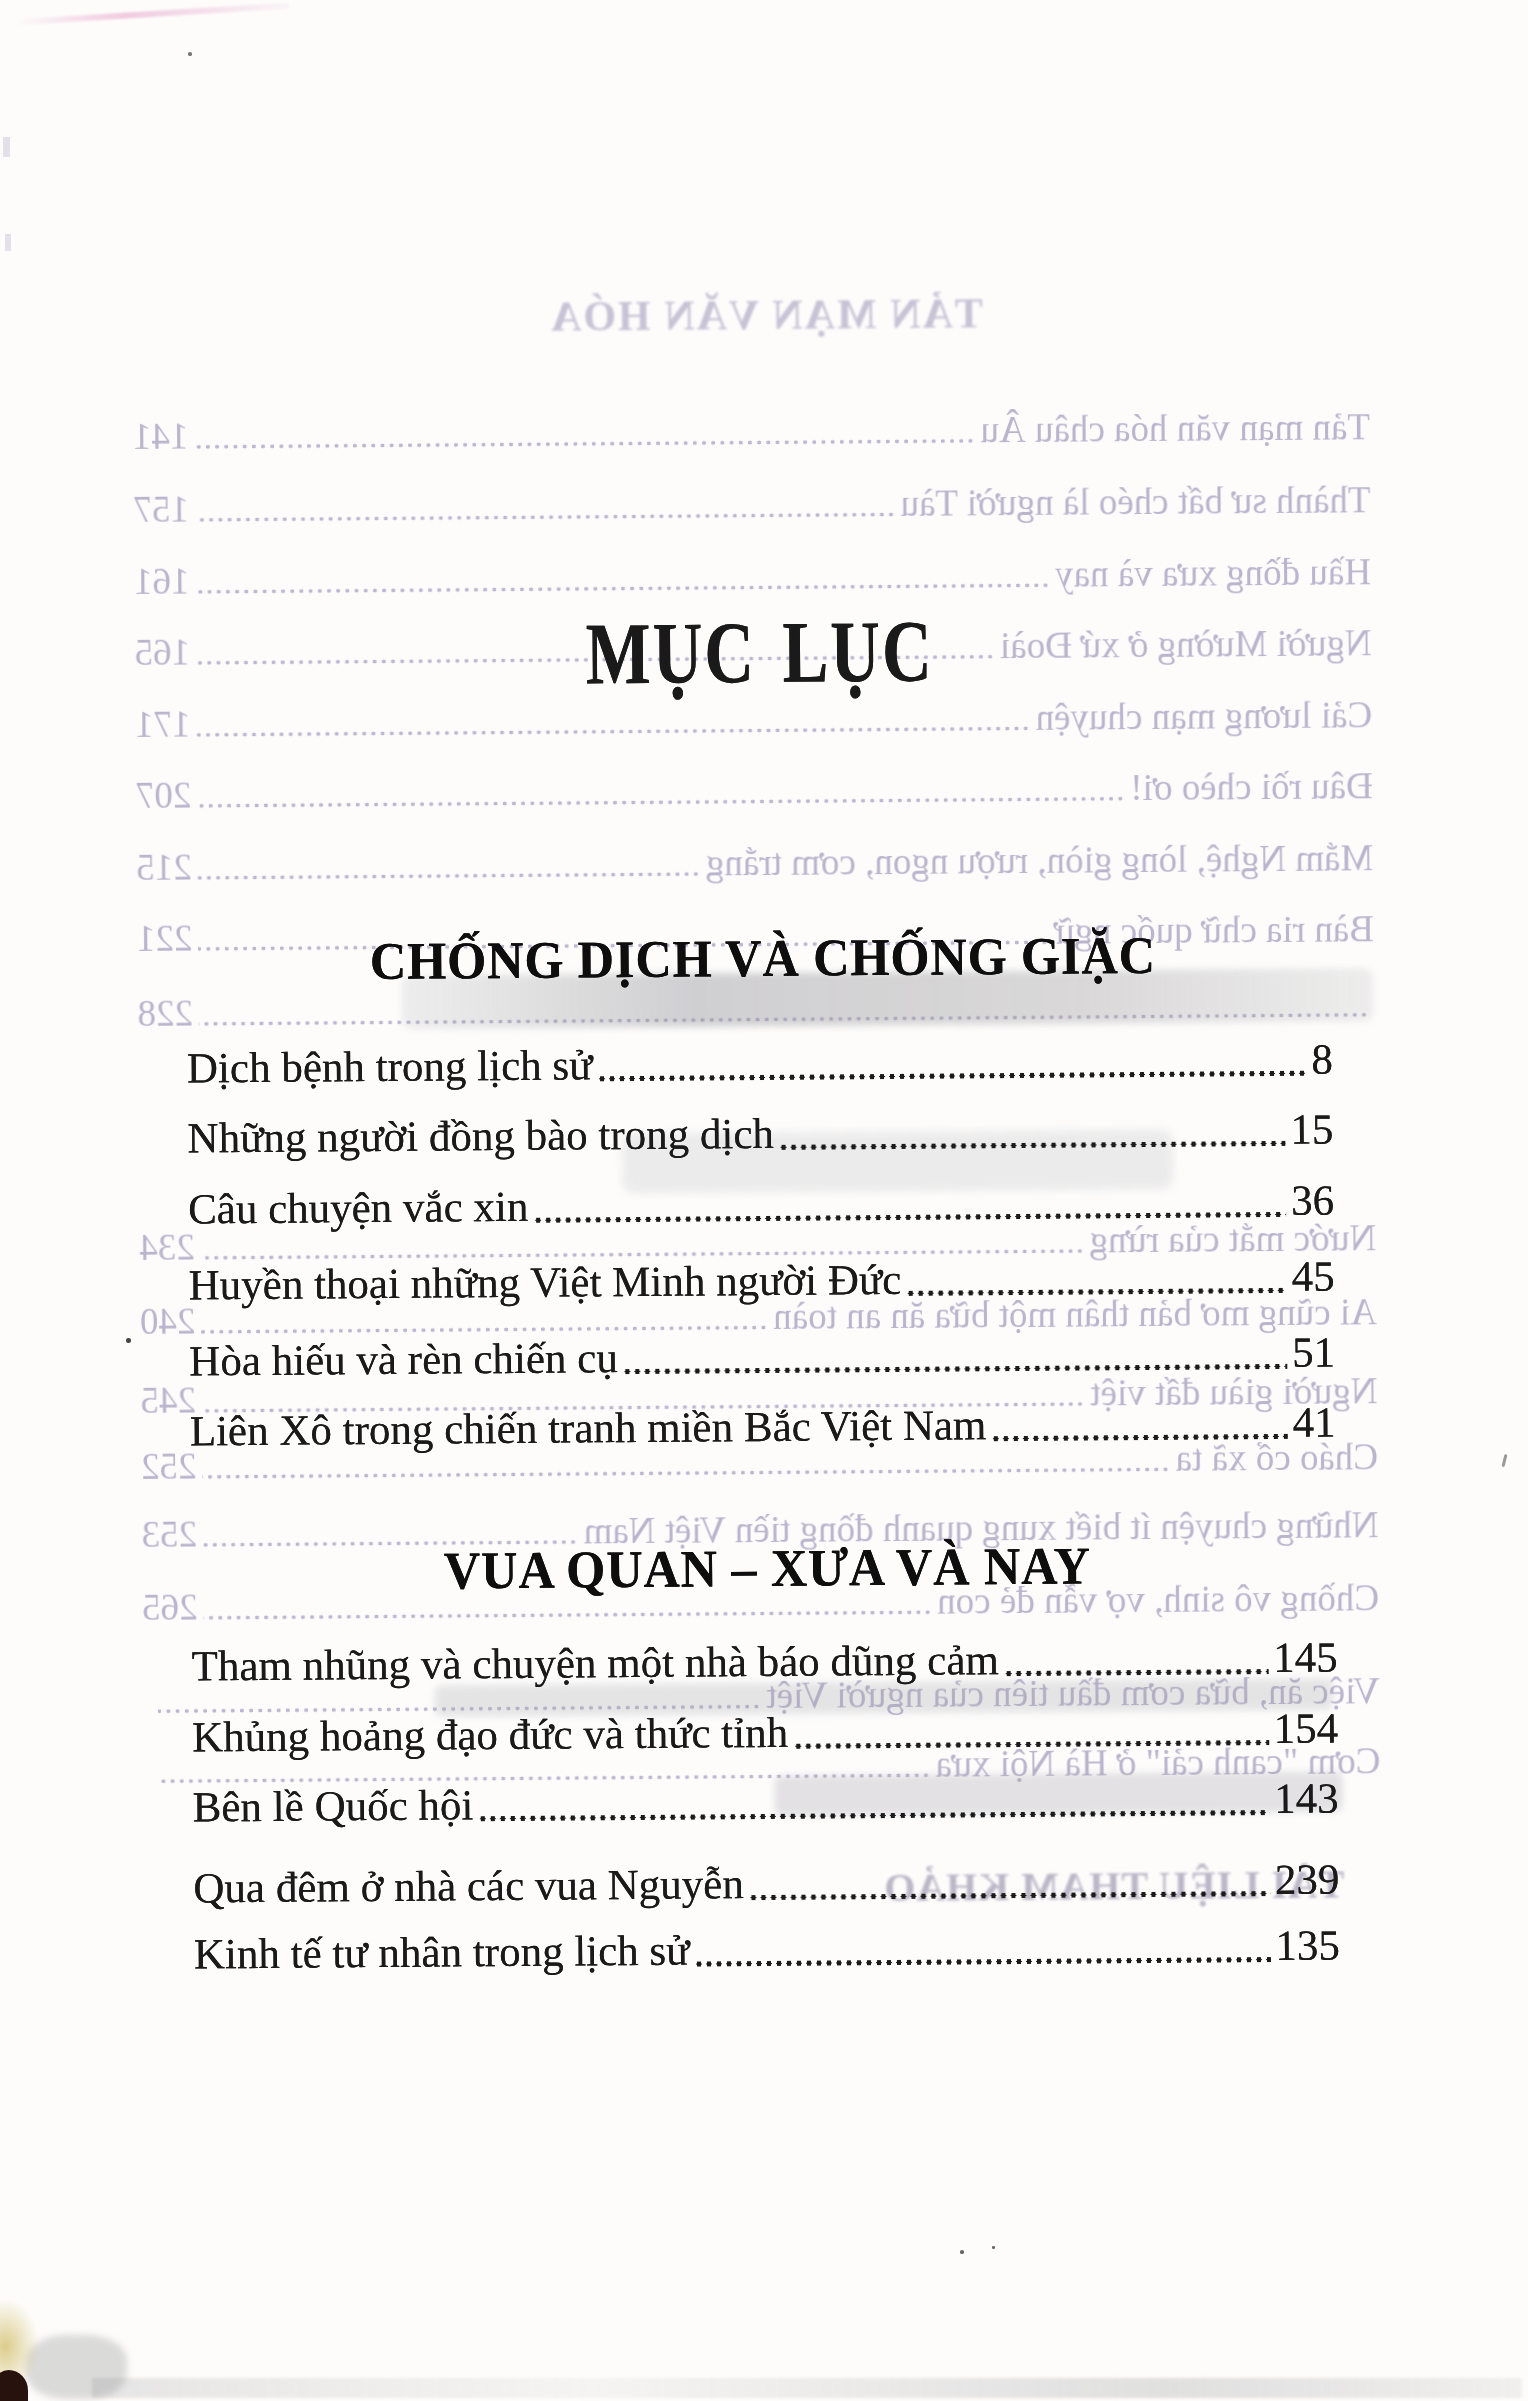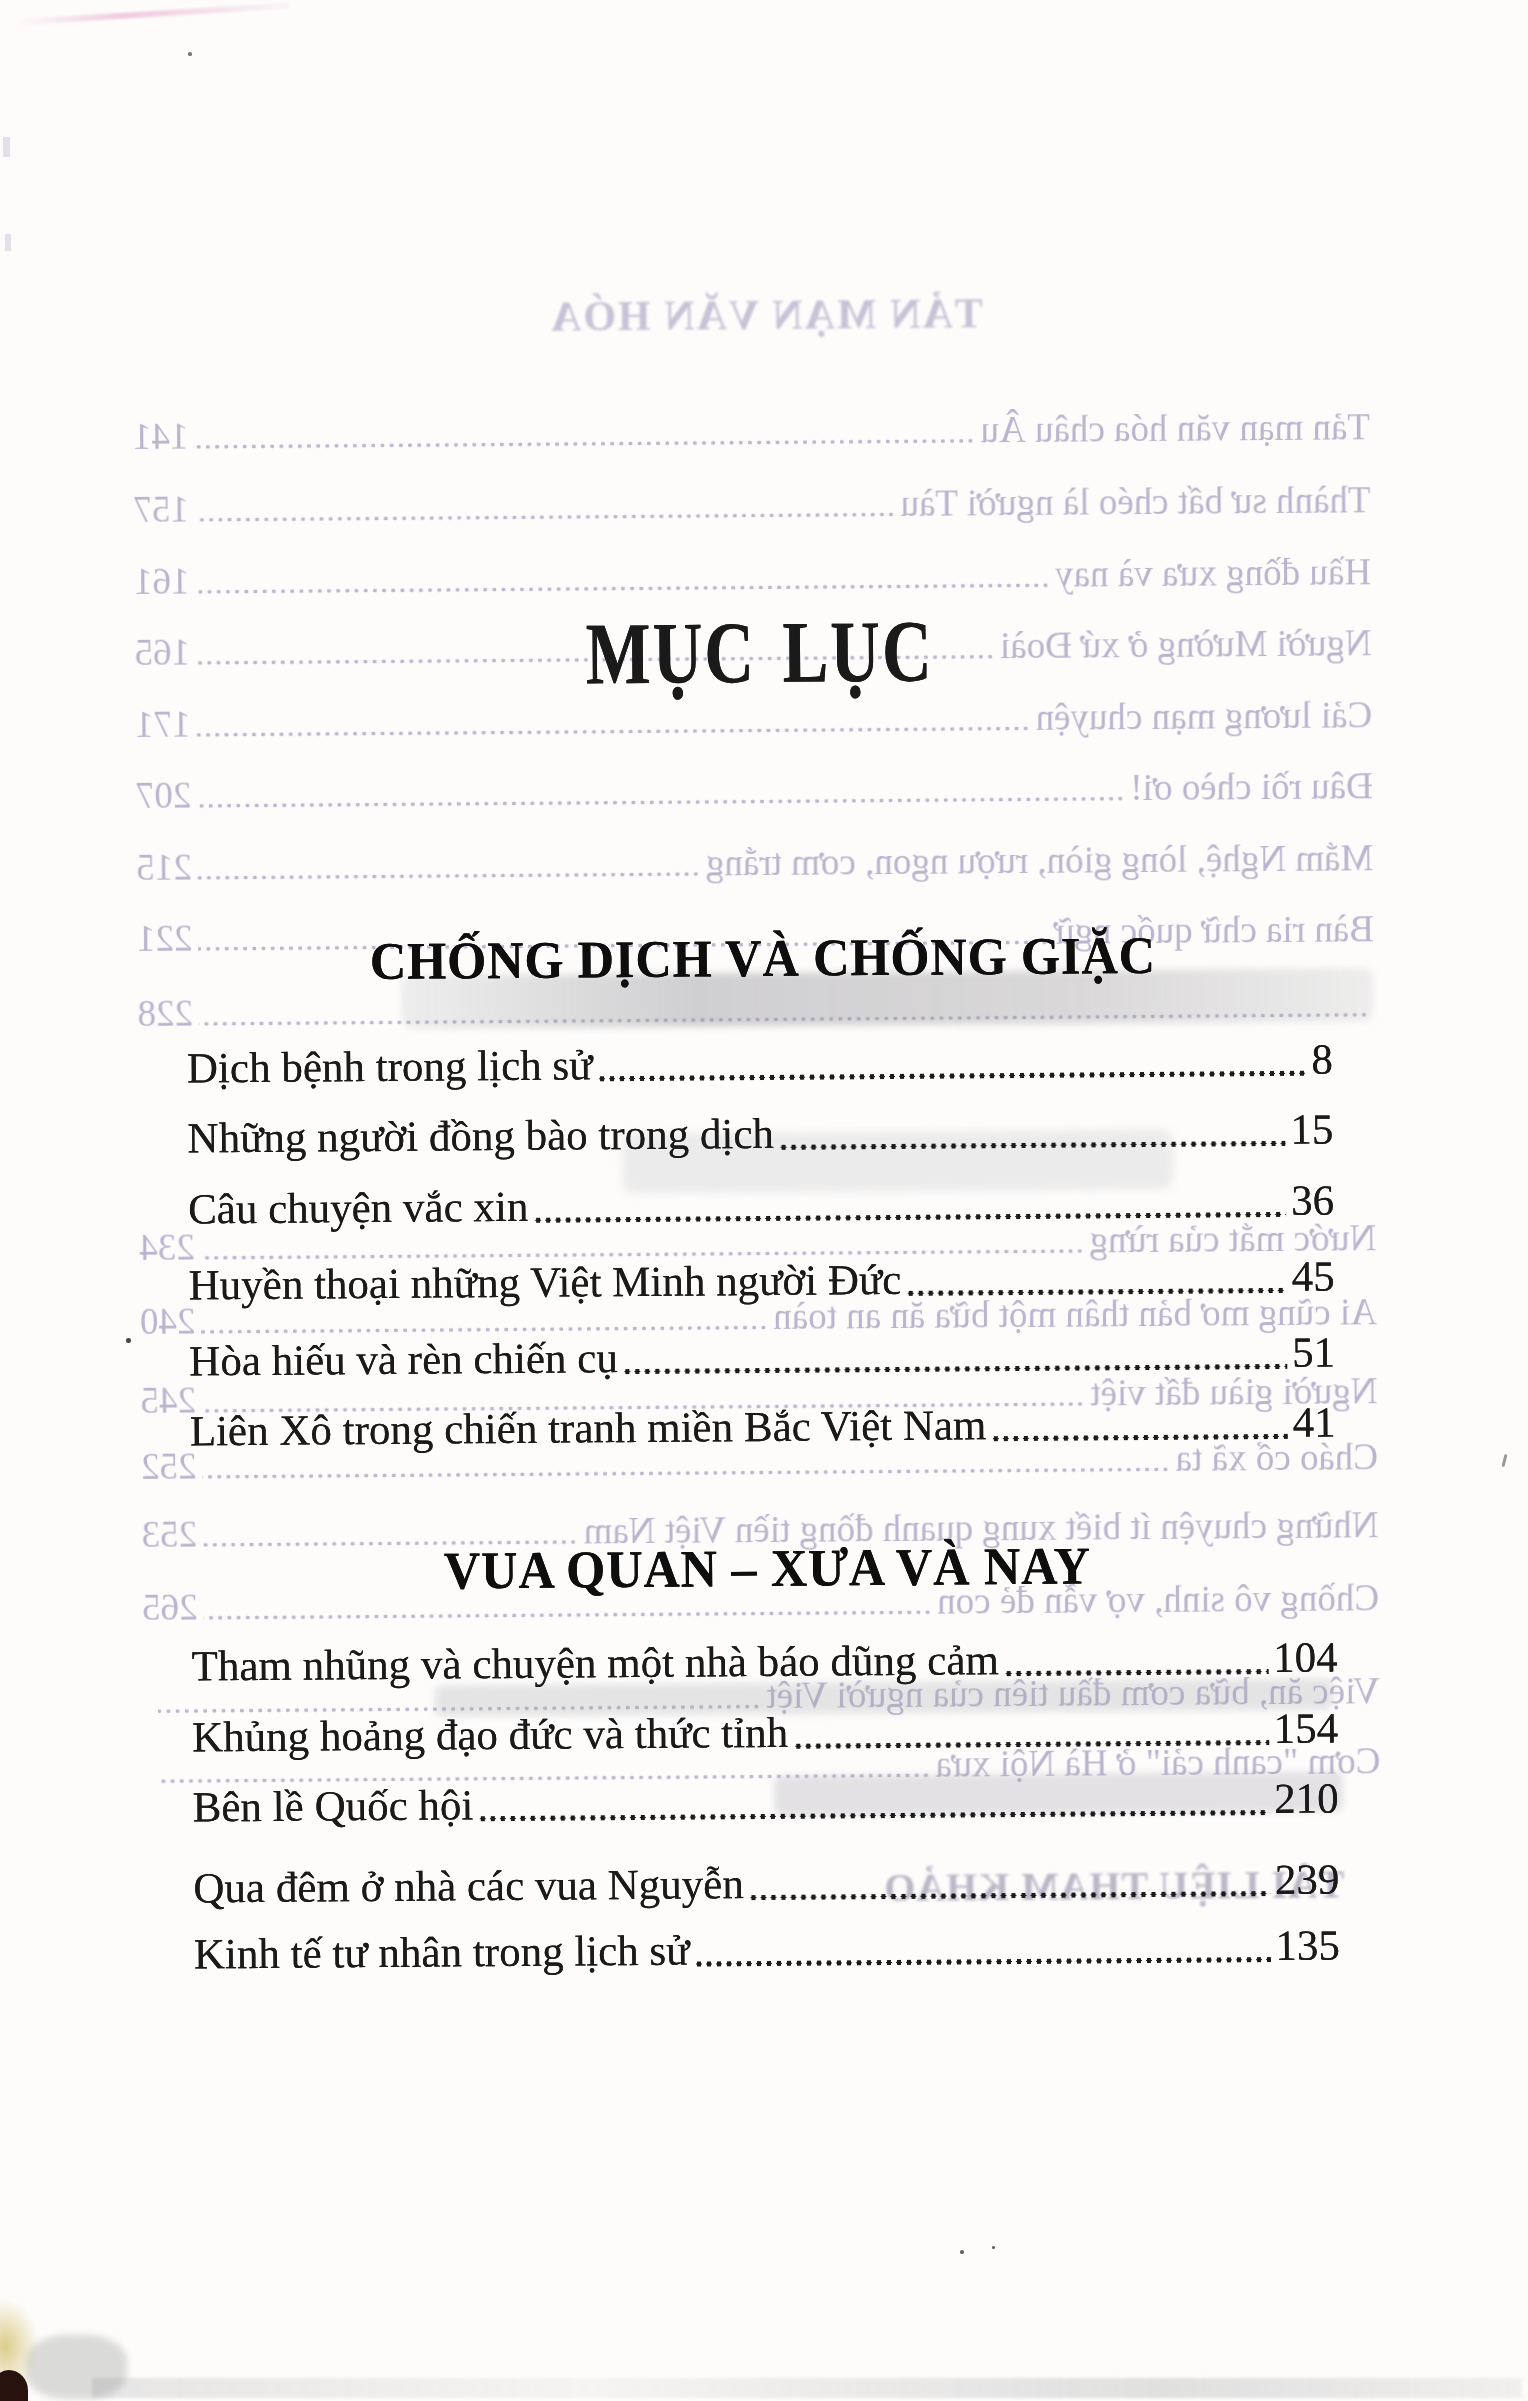--- a/index.html
+++ b/index.html
@@ -255,31 +255,31 @@
       <span class="pagenum">41</span>
     </div>
 
     <div class="section-heading heading-2">
       <span class="h">VUA QUAN – XƯA VÀ NAY</span>
     </div>
 
     <div class="toc-entry r7">
       <span class="label">Tham nhũng và chuyện một nhà báo dũng cảm</span>
       <span class="dots"></span>
-      <span class="pagenum">104</span>
+      <span class="pagenum">145</span>
     </div>
     <div class="toc-entry r8">
       <span class="label">Khủng hoảng đạo đức và thức tỉnh</span>
       <span class="dots"></span>
       <span class="pagenum">154</span>
     </div>
     <div class="toc-entry r9">
       <span class="label">Bên lề Quốc hội</span>
       <span class="dots"></span>
-      <span class="pagenum">210</span>
+      <span class="pagenum">143</span>
     </div>
     <div class="toc-entry r10">
       <span class="label">Qua đêm ở nhà các vua Nguyễn</span>
       <span class="dots"></span>
       <span class="pagenum">239</span>
     </div>
     <div class="toc-entry r11">
       <span class="label">Kinh tế tư nhân trong lịch sử</span>
       <span class="dots"></span>
       <span class="pagenum">135</span>

